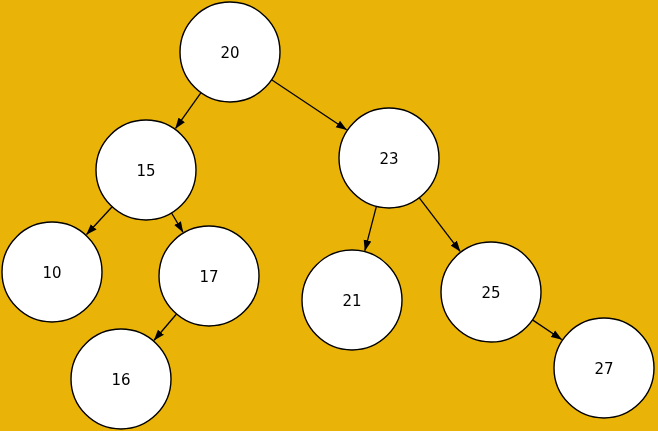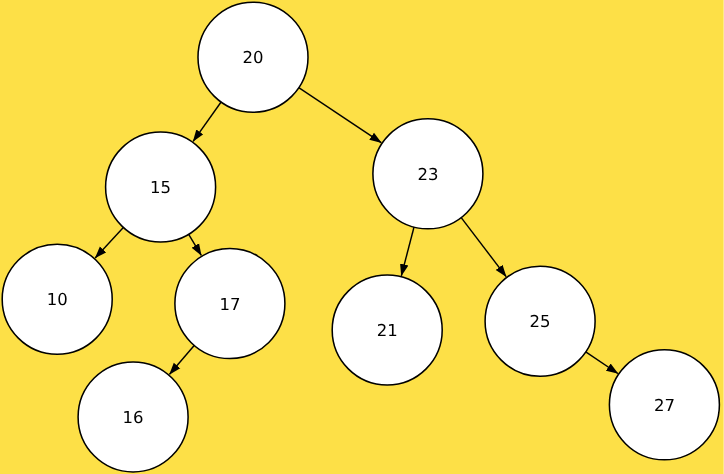--- a/index.html
+++ b/index.html
@@ -8,21 +8,21 @@
     width: 658px;
     height: 431px;
     background: #ffffff;
     overflow: hidden;
     font-family: "DejaVu Sans", sans-serif;
   }
   .canvas {
     position: relative;
     width: 658px;
     height: 431px;
-    background: #fde047;
+    background: #eab308;
   }
   svg {
     display: block;
   }
   .node-circle {
     stroke-width: 1.4;
   }
   .edge-line {
     stroke-width: 1.3;
     fill: none;

